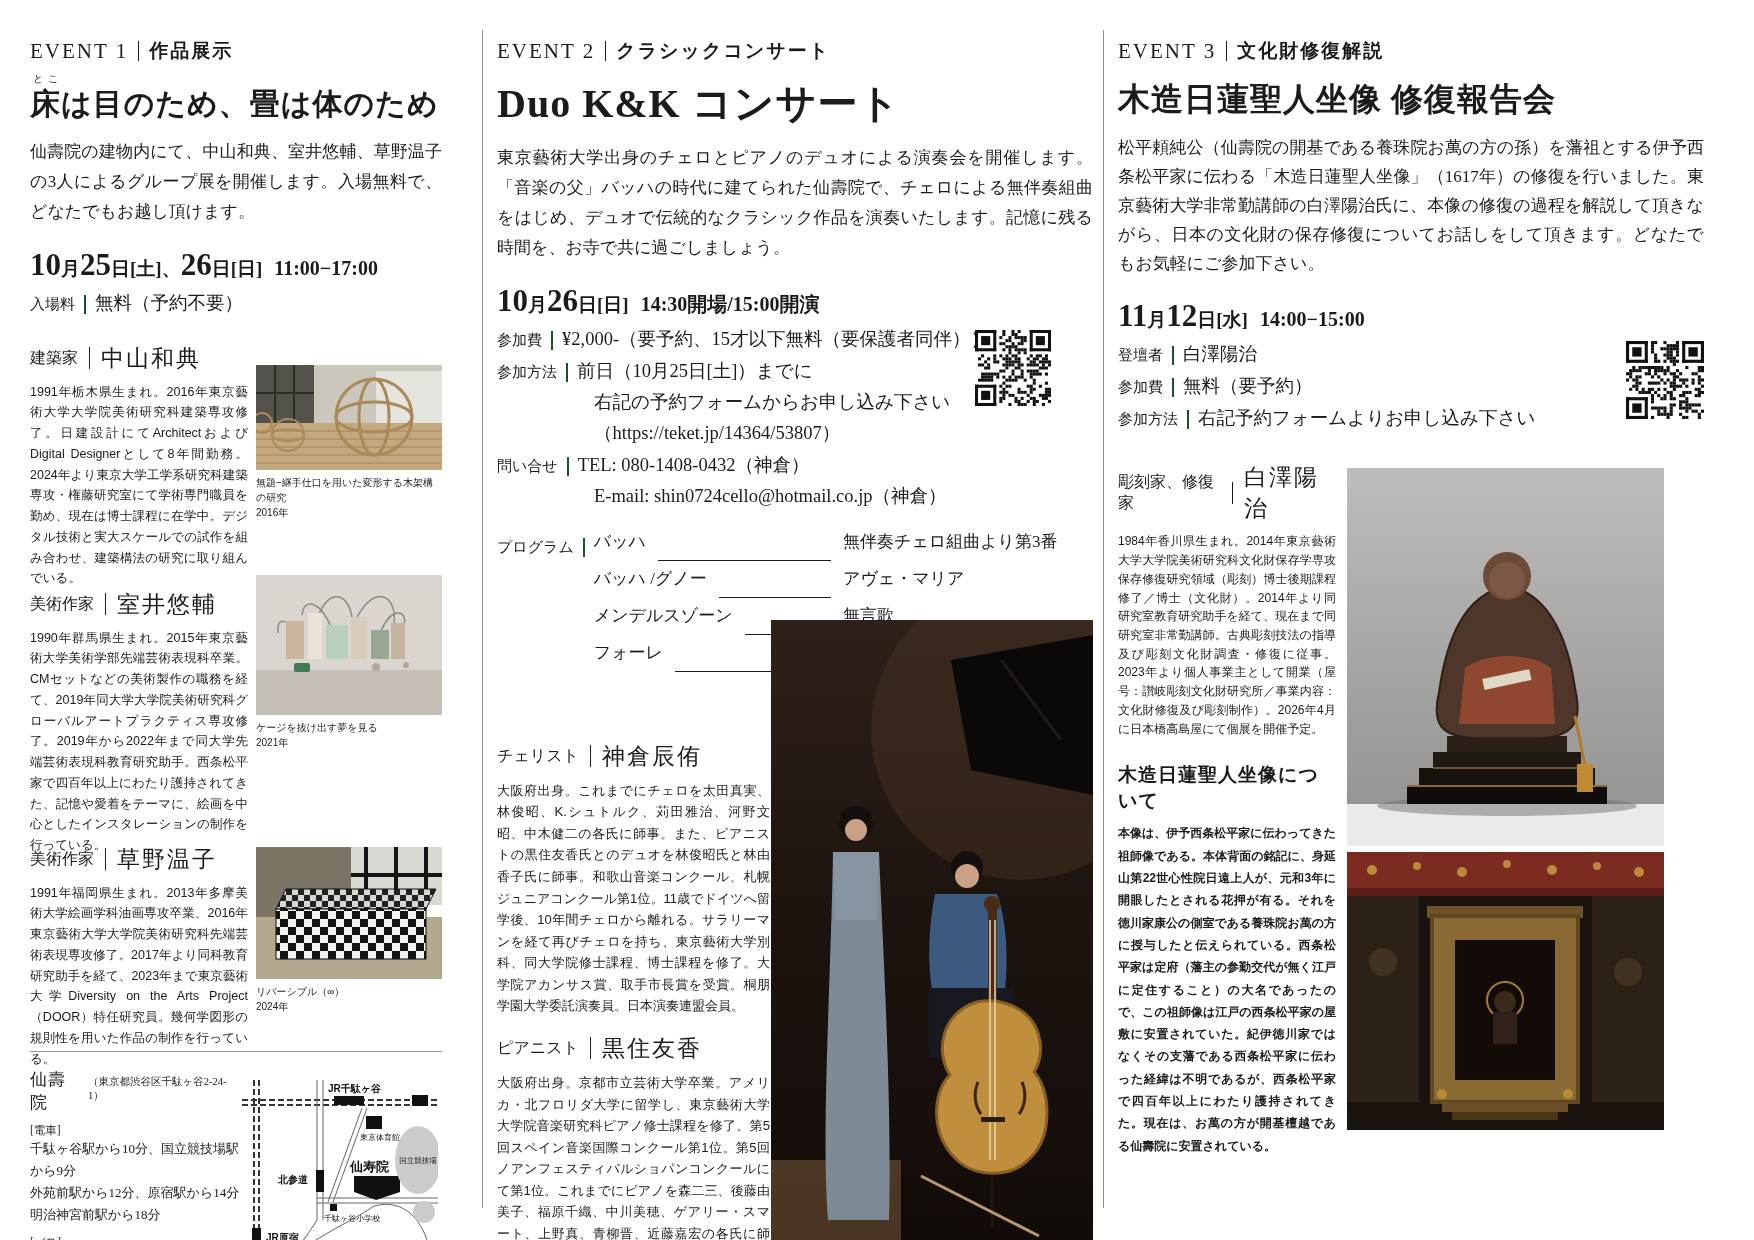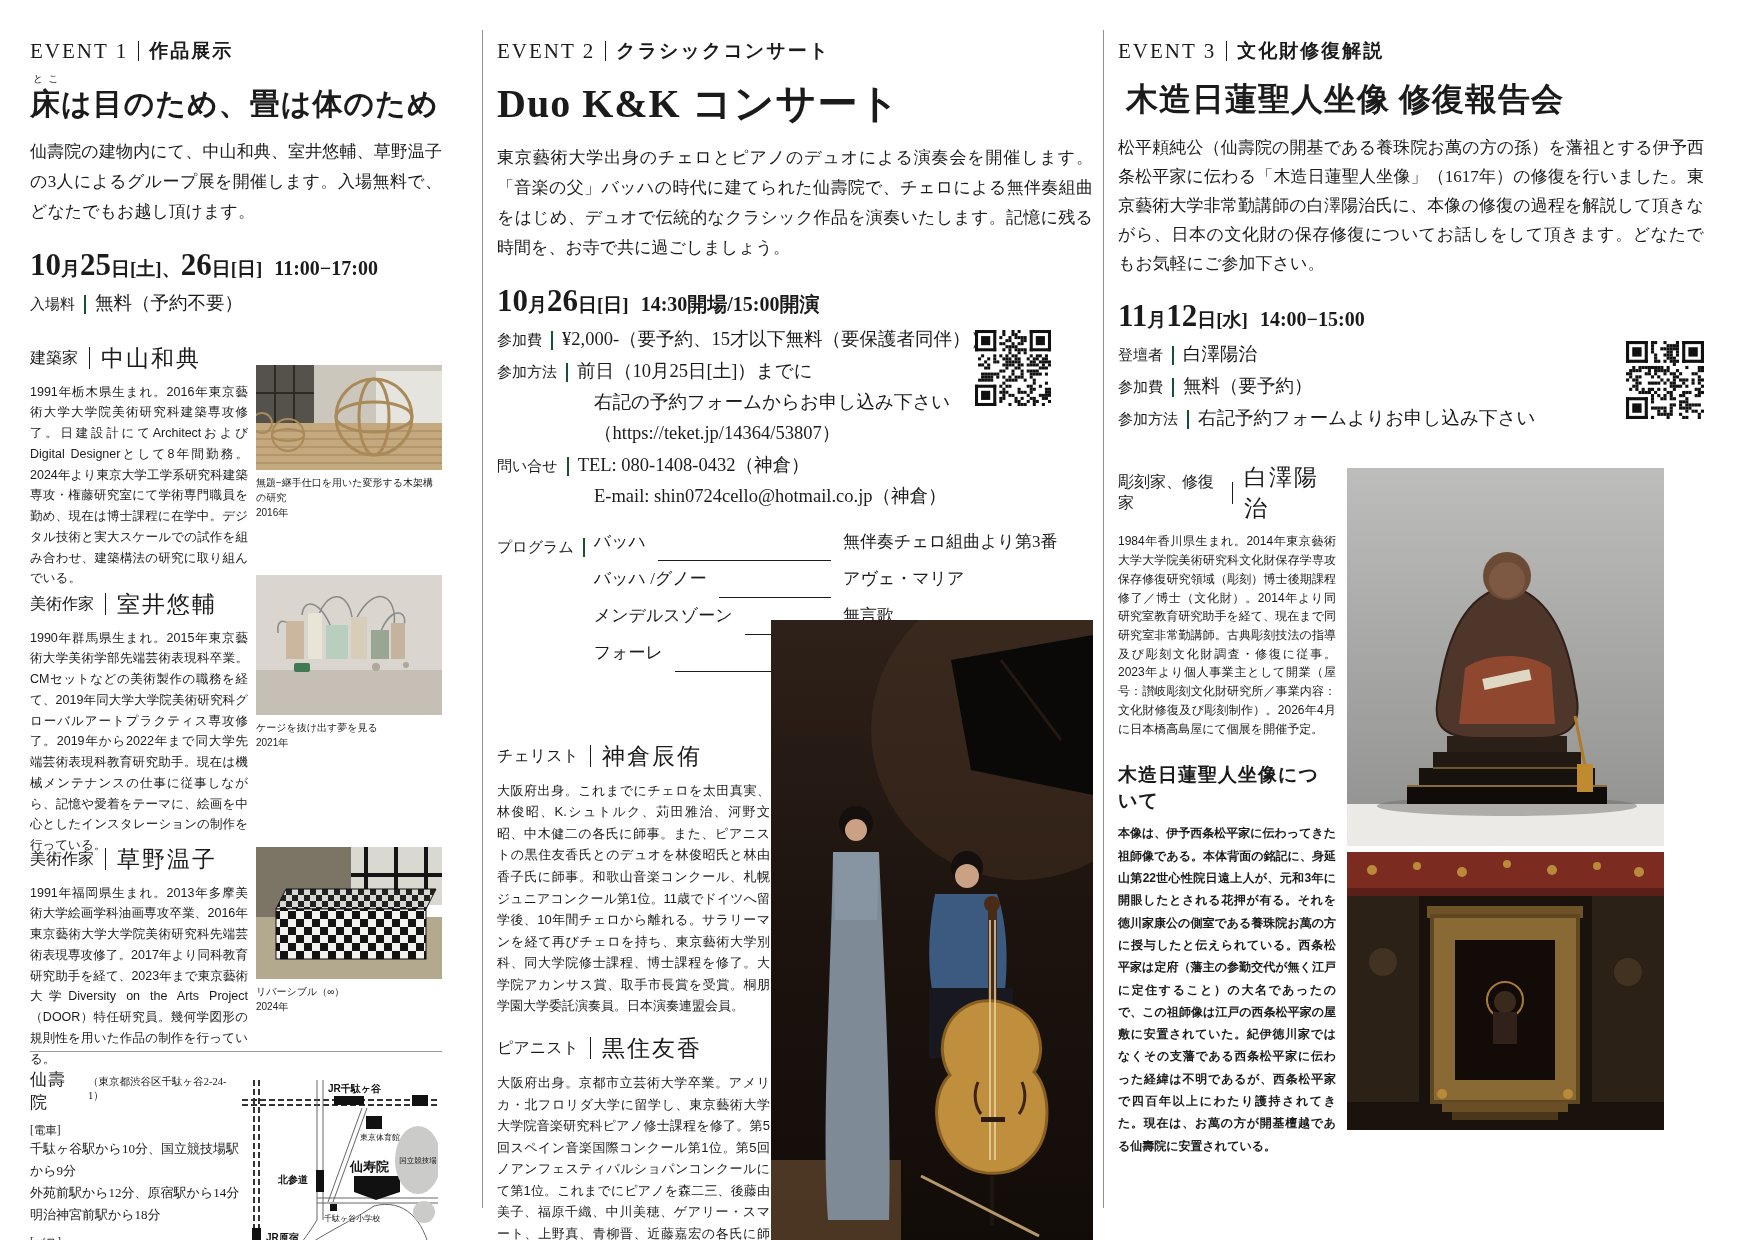--- a/index.html
+++ b/index.html
@@ -12,21 +12,21 @@
   .col3{left:1118px;width:586px;height:1214px;}
 
   .eyebrow{display:flex;align-items:center;gap:10px;margin-top:12px;}
   .ev-num{font-size:21px;letter-spacing:2px;}
   .ev-bar{width:1px;height:20px;background:#1b1b1b;}
   .ev-tag{font-size:19px;font-weight:bold;letter-spacing:2px;}
 
   .big-title{font-weight:bold;position:relative;}
   .title1{font-size:30px;letter-spacing:1px;margin-top:20px;}
   .title2{font-size:40px;letter-spacing:1px;margin-top:12px;}
-  .title3{font-size:32px;letter-spacing:1px;margin-top:14px;margin-left:8px;}
+  .title3{font-size:32px;letter-spacing:1px;margin-top:14px;}
   .ruby{position:absolute;top:-12px;left:3px;font-size:10px;font-weight:normal;letter-spacing:5px;}
 
   .intro{font-size:17px;line-height:1.76;margin-top:12px;text-align:justify;}
   .intro2{width:596px;}
   .intro3{width:586px;line-height:1.7;}
 
   .date-line{margin-top:20px;display:flex;align-items:baseline;}
   .dnum{font-size:31px;font-weight:bold;}
   .dunit{font-size:19px;font-weight:bold;}
   .dsuf{font-size:19px;font-weight:bold;}
@@ -167,21 +167,21 @@
         </figcaption>
       </figure>
     </div>
 
     <div class="artist-block ab2">
       <div class="p-head">
         <span class="p-role">美術作家</span>
         <span class="p-bar"></span>
         <span class="p-name">室井悠輔</span>
       </div>
-      <div class="bio">1990年群馬県生まれ。2015年東京藝術大学美術学部先端芸術表現科卒業。CMセットなどの美術製作の職務を経て、2019年同大学大学院美術研究科グローバルアートプラクティス専攻修了。2019年から2022年まで同大学先端芸術表現科教育研究助手。現在は機械メンテナンスの仕事に従事しながら、記憶や愛着をテーマに、絵画を中心としたインスタレーションの制作を行っている。</div>
+      <div class="bio">1990年群馬県生まれ。2015年東京藝術大学美術学部先端芸術表現科卒業。CMセットなどの美術製作の職務を経て、2019年同大学大学院美術研究科グローバルアートプラクティス専攻修了。2019年から2022年まで同大学先端芸術表現科教育研究助手。西条松平家で四百年以上にわたり護持されてきた、記憶や愛着をテーマに、絵画を中心としたインスタレーションの制作を行っている。</div>
       <figure class="artist-fig fig2">
         <svg viewBox="0 0 186 140">
           <rect x="0" y="0" width="186" height="140" fill="#dad6cf"></rect>
           <rect x="0" y="95" width="186" height="45" fill="#c6bfb5"></rect>
           <g fill="none" stroke="#8a8a88" stroke-width="1.5">
             <path d="M60,48 C70,12 92,16 96,42"></path>
             <path d="M100,44 C120,6 142,22 138,50"></path>
             <path d="M75,52 C64,26 48,22 46,40"></path>
             <path d="M125,56 C136,30 152,36 148,50"></path>
             <path d="M40,60 C30,40 20,44 22,58"></path>

